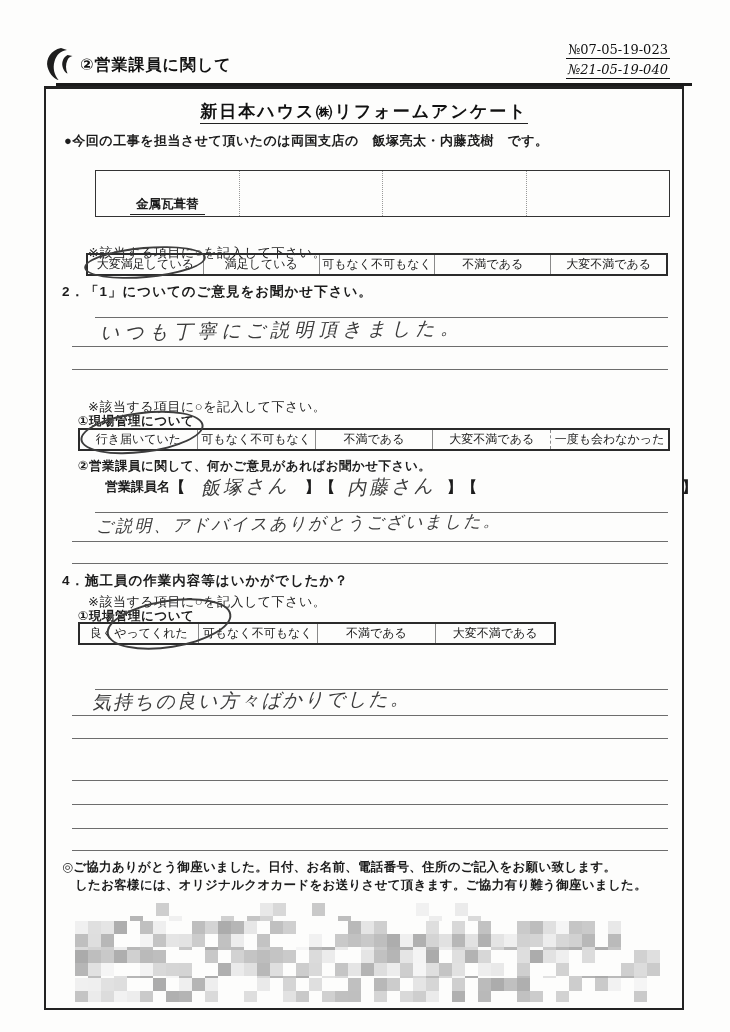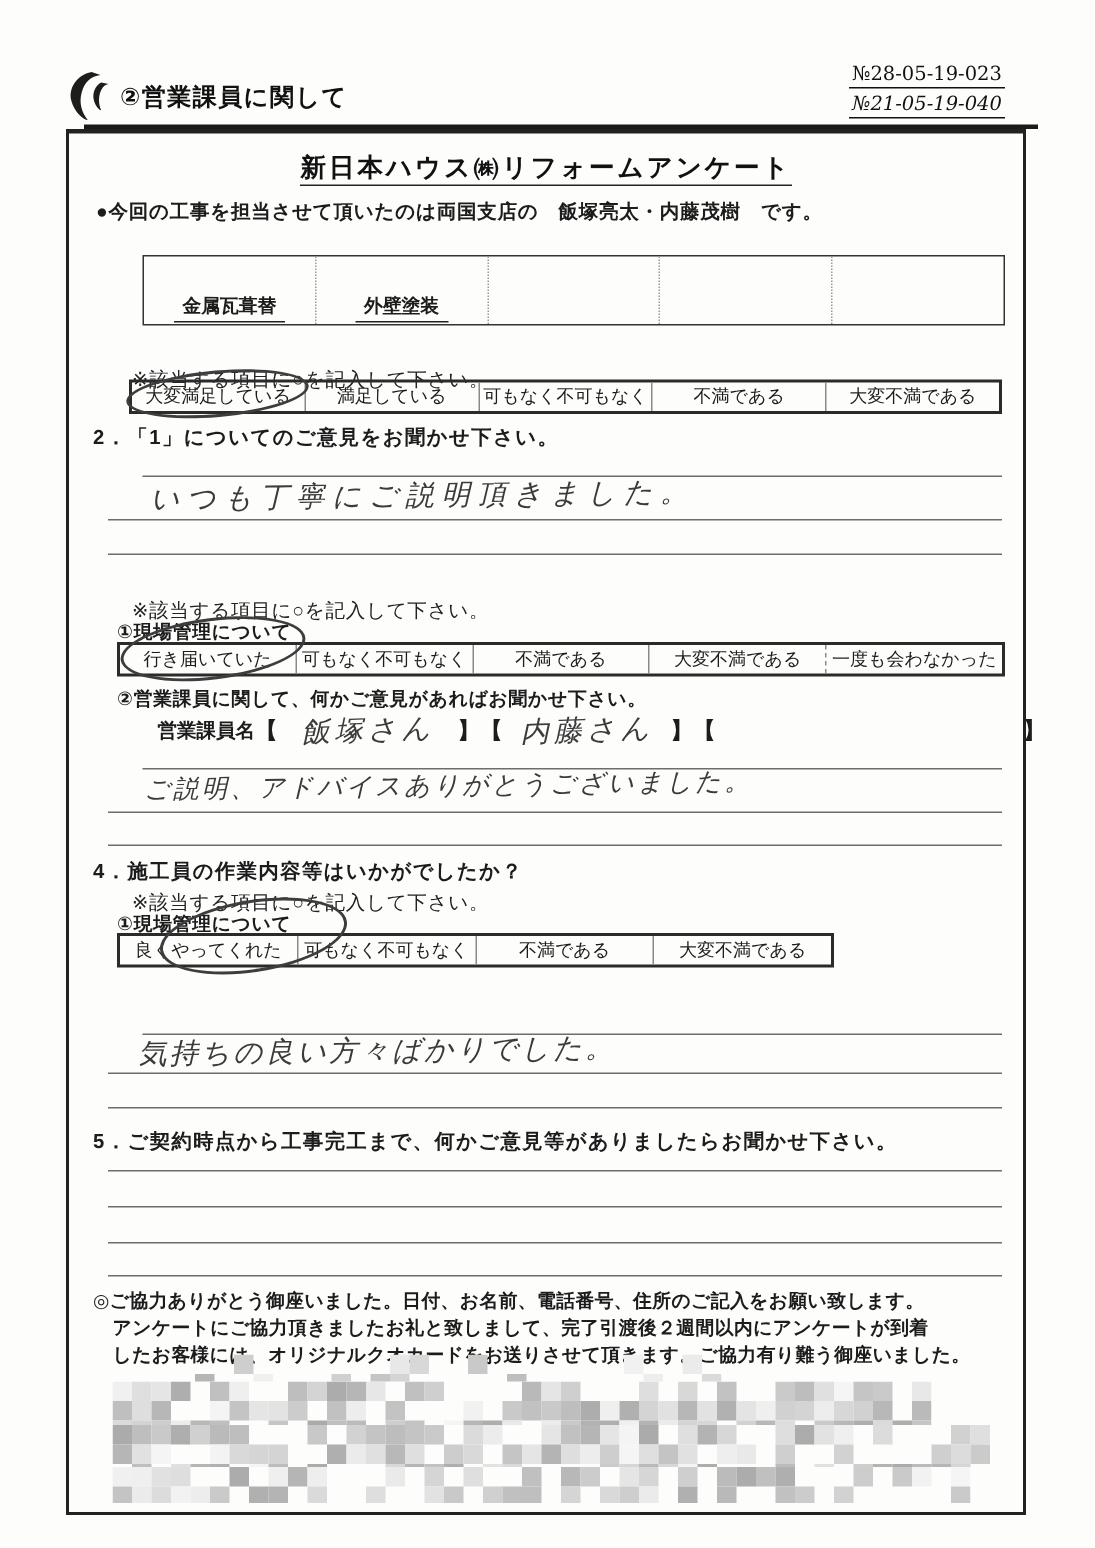--- a/index.html
+++ b/index.html
@@ -64,40 +64,37 @@
 <div class="page">
 
   <div class="abs" style="left:44px; top:47px; width:32px; height:34px;">
     <svg width="32" height="34" viewBox="0 0 32 34">
       <path d="M17 1 C7 3 1.5 12 3.5 20 C5.5 28 12 33 14.5 33 C10.5 28 8.5 21.5 10.5 14.5 C12.5 7.5 16.5 4 23 3 Z" fill="#1d1d1d"></path>
       <path d="M23.5 8 C19.5 10 17.5 15 18.5 19.5 C19.5 23.5 22 26.5 23.5 26.5 C21.5 22.5 21.5 17 23.5 13 C24.7 10.5 26.5 9.3 28.5 9 Z" fill="#1d1d1d"></path>
     </svg>
   </div>
   <div class="abs company-name" style="left:80px; top:55px;">②営業課員に関して</div>
   <div class="abs" style="left:566px; top:40px;">
-    <span class="doc-no">№28-05-19-023</span>
+    <span class="doc-no">№07-05-19-023</span>
   </div>
   <div class="abs" style="left:566px; top:60px;font-style:italic;">
     <span class="doc-no">№21-05-19-040</span>
   </div>
   <div class="abs header-rule" style="left:56px; top:83px; width:636px;"></div>
 
   <div class="abs frame" style="left:44px; top:86px; width:640px; height:924px;"></div>
 
   <div class="abs" style="left:44px; top:100px; width:640px; text-align:center;">
     <span class="form-title">新日本ハウス㈱リフォームアンケート</span>
   </div>
   <div class="abs intro" style="left:64px; top:132px; width:600px;">●今回の工事を担当させて頂いたのは両国支店の　飯塚亮太・内藤茂樹　です。</div>
 
   <div class="abs work-table" style="left:95px; top:170px; width:575px; height:47px;">
     <div class="work-cell">
         <span class="work-label">金属瓦葺替</span>
-      </div>
-    <div class="work-cell">
-        <span class="work-label">外壁塗装</span>
       </div>
     <div class="work-cell">
         <span style="border:none;"></span>
       </div>
     <div class="work-cell">
         <span style="border:none;"></span>
       </div>
     <div class="work-cell">
         <span style="border:none;"></span>
       </div>
@@ -161,29 +158,27 @@
     <div class="opt-cell">可もなく不可もなく</div>
     <div class="opt-cell">不満である</div>
     <div class="opt-cell">大変不満である</div>
   </div>
   <div class="abs circle-mark" style="left:106px; top:600px; width:126px; height:48px; transform:rotate(-9deg);"></div>
   <div class="abs rule-line" style="left:95px; top:689px; width:573px;"></div>
   <div class="abs rule-line" style="left:72px; top:715px; width:596px;"></div>
   <div class="abs rule-line" style="left:72px; top:738px; width:596px;"></div>
   <div class="abs hw hw-answer" style="left:92px; top:690px; font-size:19px; letter-spacing:2px;">気持ちの良い方々ばかりでした。</div>
 
-  <div class="abs q-heading" style="left:62px; top:752px;">5．ご契約時点から工事完工まで、何かご意見等がありましたらお聞かせ下さい。</div>
   <div class="abs rule-line" style="left:72px; top:780px; width:596px;"></div>
   <div class="abs rule-line" style="left:72px; top:804px; width:596px;"></div>
   <div class="abs rule-line" style="left:72px; top:828px; width:596px;"></div>
   <div class="abs rule-line" style="left:72px; top:850px; width:596px;"></div>
 
   <div class="abs footer-text" style="left:62px; top:858px; width:616px;">
     <div>◎ご協力ありがとう御座いました。日付、お名前、電話番号、住所のご記入をお願い致します。</div>
-    <div class="footer-indent">アンケートにご協力頂きましたお礼と致しまして、完了引渡後２週間以内にアンケートが到着</div>
     <div class="footer-indent">したお客様には、オリジナルクオカードをお送りさせて頂きます。ご協力有り難う御座いました。</div>
   </div>
 
   <div class="abs mosaic" style="left:78px; top:903px; width:403px; height:18px;">
       <span style="background:transparent"></span>
       <span style="background:transparent"></span>
       <span style="background:transparent"></span>
       <span style="background:transparent"></span>
       <span style="background:transparent"></span>
       <span style="background:transparent"></span>

